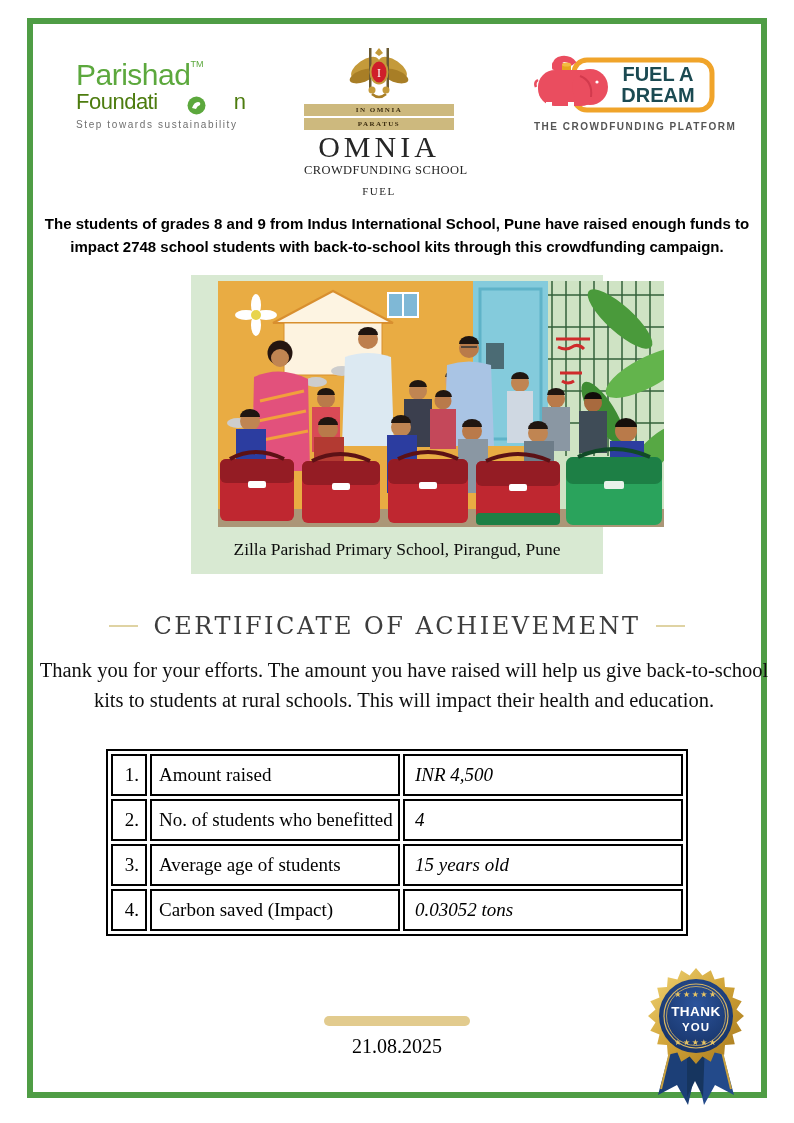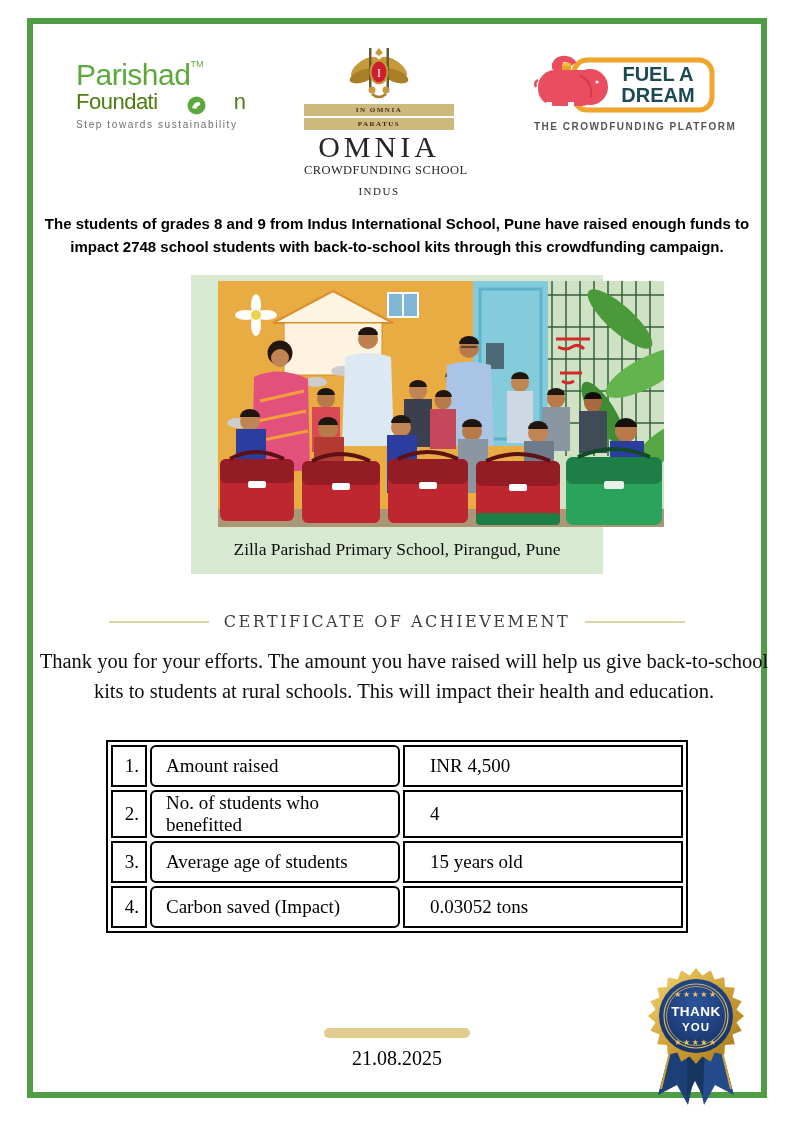--- a/index.html
+++ b/index.html
@@ -31,34 +31,34 @@
   .intro { width:712px; margin:15px auto 0; text-align:center; color:#000000; font-weight:bold; font-size:15px; line-height:1.55; }
 
   
   .photo-card { width:412px; margin:17px auto 0; background:#d8e9d2; padding:6px 27px 0; }
   .photo-card svg { display:block; background:#e9ac43; }
   .photo-card figcaption { font-family:"Liberation Serif", serif; font-size:17.5px; color:#0d0d0d; text-align:center; padding:12px 0 14px; }
 
   
   .title-row { display:flex; align-items:center; gap:15px; margin:38px 76px 0; }
   .title-row .rule { flex:1; height:2px; background:#dfd3a3; }
-  .cert-title { font-family:"DejaVu Serif", serif; font-weight:400; font-size:16px; letter-spacing:2.5px; color:#3d3d3d; white-space:nowrap; }
+  .cert-title { font-family:"DejaVu Serif", serif; font-weight:400; font-size:24px; letter-spacing:2.5px; color:#3d3d3d; white-space:nowrap; }
   .presented { text-align:center; margin-top:23px; font-size:10.5px; letter-spacing:3.5px; color:#4c4c4c; }
   .recipient { text-align:center; margin-top:9px; font-family:"Liberation Serif", serif; font-weight:600; font-size:27px; letter-spacing:2px; color:#368f2f; }
   .message { width:742px; margin:15px auto 0; text-align:center; font-family:"Liberation Serif", serif; font-size:20.5px; line-height:1.48; color:#0f0f0f; }
 
   
   .stats { width:582px; margin:33px auto 0; border-collapse:separate; border-spacing:3px; border:2px solid #000; }
   .stats td { border:2px solid #000; height:42px; font-family:"Liberation Serif", serif; font-size:19px; color:#000; vertical-align:middle; }
   .stats .c-num { width:36px; text-align:right; padding-right:6px; }
-  .stats .c-label { width:250px; padding-left:14px;border-radius:6px; }
-  .stats .c-value { padding-left:25px; }
-
-  
-  .footer { position:absolute; left:0; right:0; bottom:22px; text-align:center; }
+  .stats .c-label { width:250px; padding-left:7px; }
+  .stats .c-value { padding-left:10px;font-style:italic; }
+
+  
+  .footer { position:absolute; left:0; right:0; bottom:34px; text-align:center; }
   .gold-bar { width:146px; height:10px; border-radius:5px; background:#e2cb8e; margin:0 auto 9px; }
   .date { font-family:"Liberation Serif", serif; font-size:20px; color:#000; }
 
   .badge { position:absolute; right:12px; bottom:-19px; width:106px; height:152px; z-index:3; }
 </style>
 </head>
 <body>
 
 <div class="sheet">
   <div class="frame">
@@ -94,21 +94,21 @@
             <circle cx="43" cy="44" r="3.5" fill="#c49a3a"></circle>
             <path d="M29,48 q7,6 14,0" stroke="#a87e26" stroke-width="2.5"></path>
           </g>
         </svg>
         <div class="indus-motto">
           <span>IN OMNIA</span>
           <span>PARATUS</span>
         </div>
         <div class="indus-name">OMNIA</div>
         <div class="indus-sub">CROWDFUNDING SCHOOL</div>
-        <div class="indus-city">INDUS</div>
+        <div class="indus-city">FUEL</div>
       </div>
 
       <div class="fad-logo">
         <svg width="184" height="64" viewBox="0 0 184 64" style="display:block;">
           <rect x="40" y="6" width="138" height="50" rx="13" fill="#fff" stroke="#f0a42a" stroke-width="5"></rect>
 
           <path d="M40,10 C34,2 20,4 22,12" stroke="#ea4d5f" stroke-width="6" fill="none"></path>
           <rect x="18" y="8" width="12" height="8" rx="2" fill="#ea4d5f"></rect>
           <rect x="28" y="11" width="9" height="7" fill="#e8a51f"></rect>
           <ellipse cx="32.5" cy="10.5" rx="4.5" ry="2" fill="#f3bc42"></ellipse>

